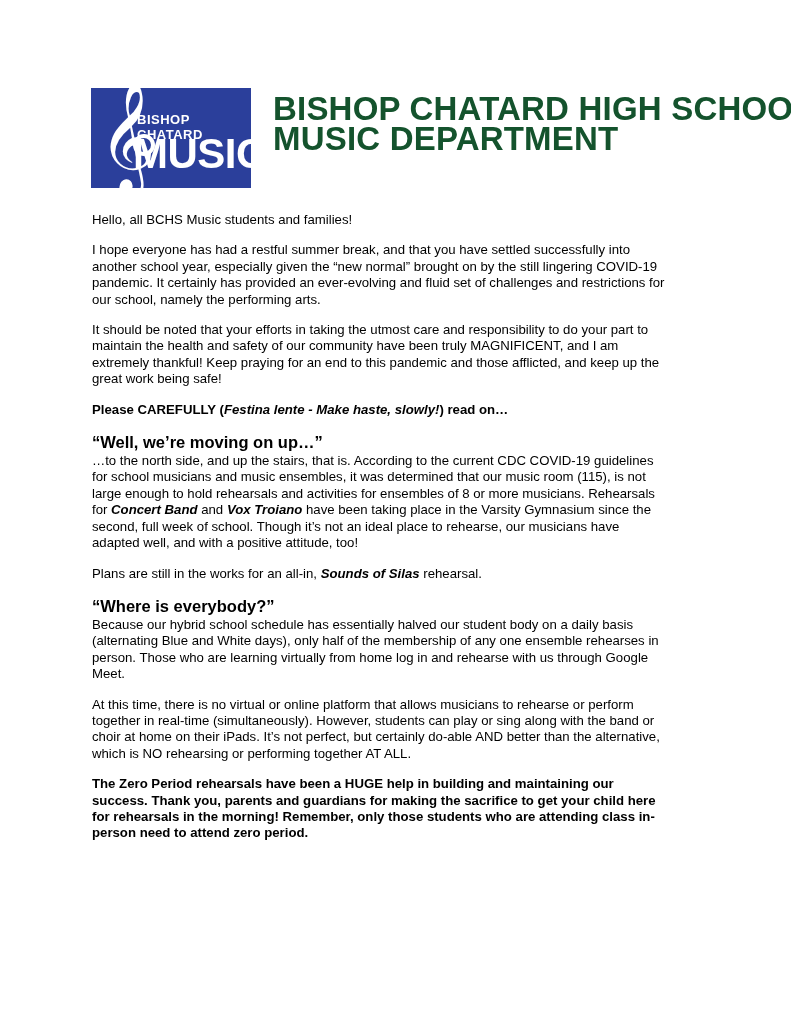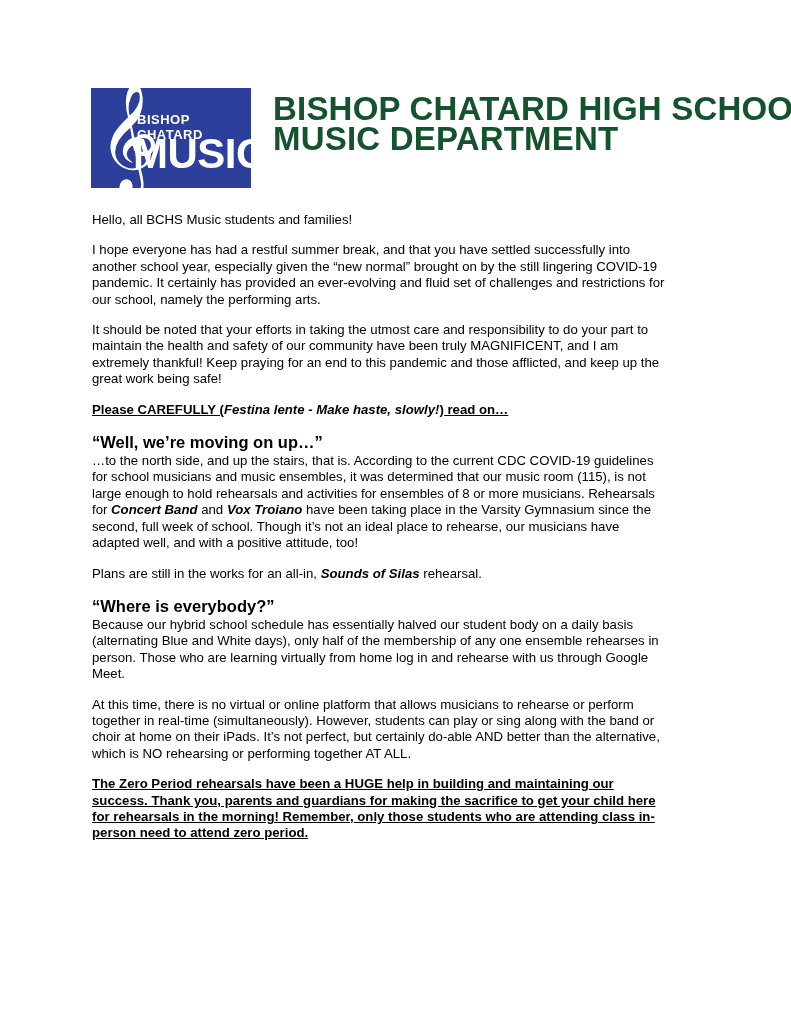--- a/index.html
+++ b/index.html
@@ -92,21 +92,21 @@
     padding: 24px 92px 0 92px;
     width: 758px;
     box-sizing: border-box;
   }
   p {
     margin: 0 0 14px 0;
     font-size: 13.2px;
     line-height: 16.4px;
     text-align: left;
   }
-  .bold { font-weight: bold; text-decoration: underline; }
+  .bold { font-weight: bold; }
   .bolditalic { font-weight: bold; font-style: italic; }
   h2.section {
     font-size: 16.5px;
     font-weight: bold;
     margin: 14px 0 1px 0;
     line-height: 20px;
   }
 </style>
 </head>
 <body>

